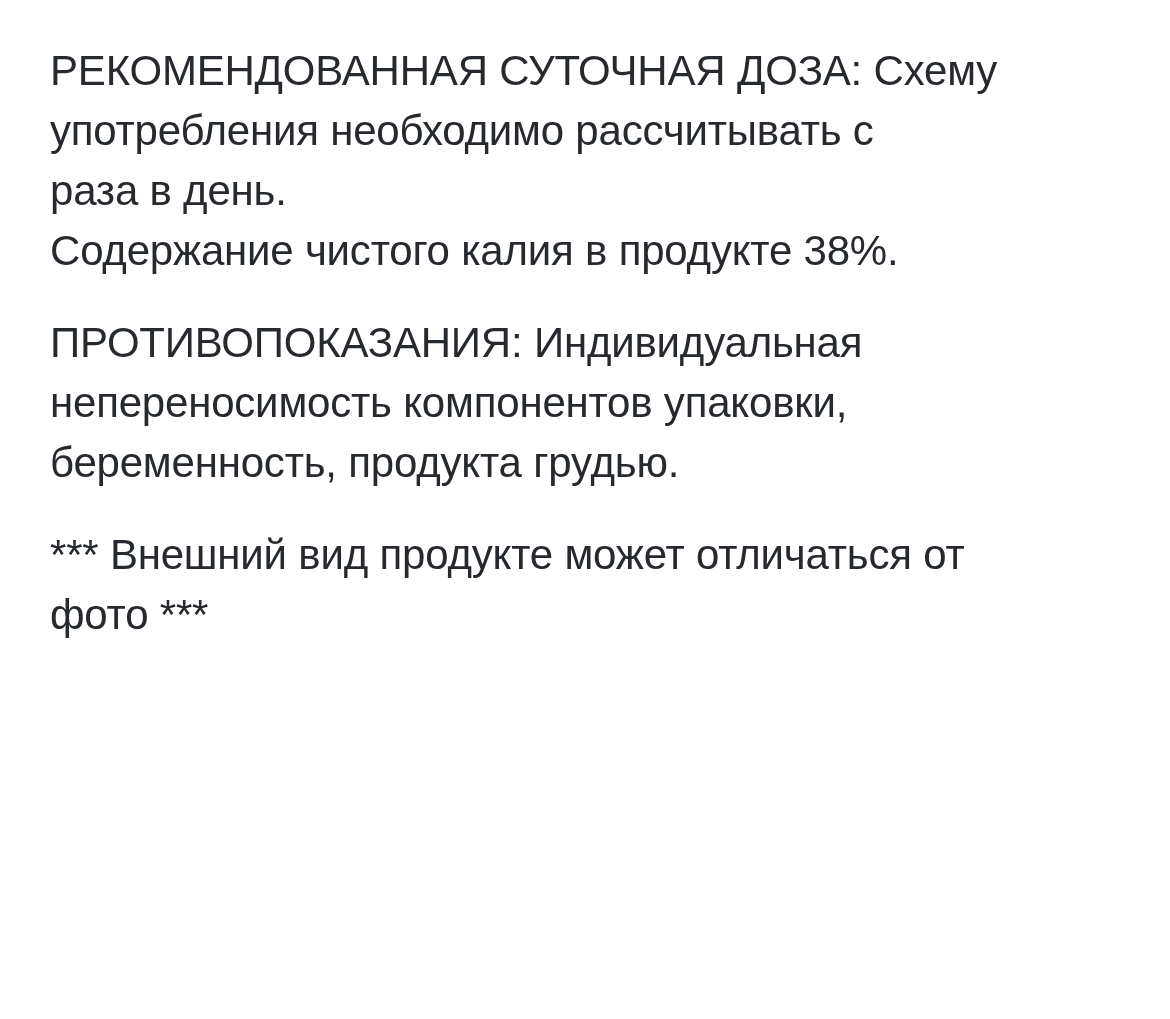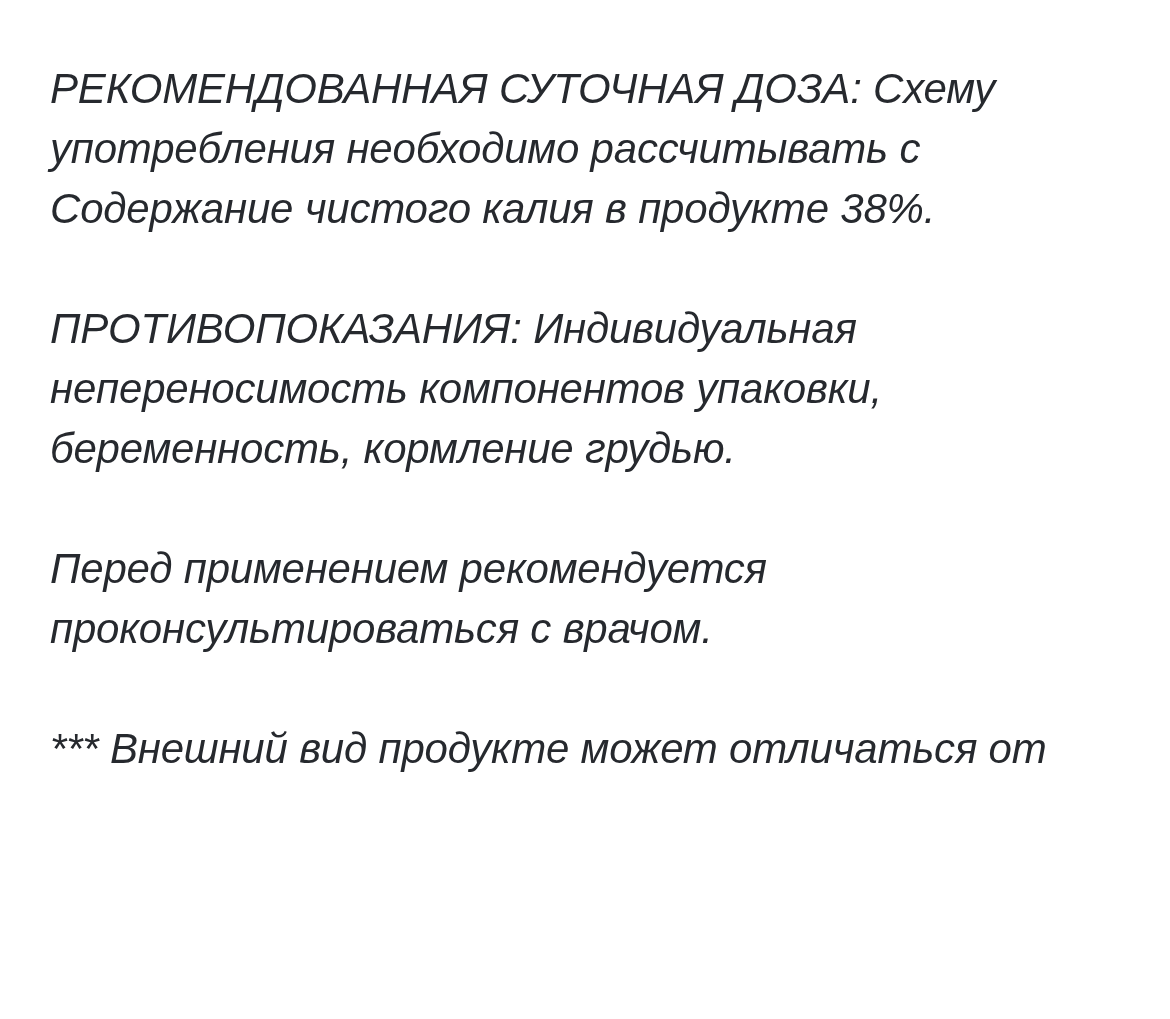--- a/index.html
+++ b/index.html
@@ -15,55 +15,52 @@
     width:1170px;
     height:1019px;
     overflow:hidden;
     font-family:"Liberation Sans", sans-serif;
     color:var(--text);
   }
   .doc{
     box-sizing:border-box;
     width:1170px;
     height:982px;
-    padding:59px 40px 0 50px;
-    font-style:italic;
+    padding:41px 40px 0 50px;
   }
   .para{
     margin:0;
   }
   .para + .para{
-    margin-top:60px; 
+    margin-top:32px; 
   }
   .line{
     font-size:42px;
     line-height:60px;
     letter-spacing:-0.2px;
     white-space:nowrap;
   }
 </style>
 </head>
 <body>
 
 <main class="doc">
 
   <section class="para">
     <div class="line">РЕКОМЕНДОВАННАЯ СУТОЧНАЯ ДОЗА: Схему</div>
     <div class="line">употребления необходимо рассчитывать с</div>
+    <div class="line">раза в день.</div>
     <div class="line">Содержание чистого калия в продукте 38%.</div>
   </section>
 
   <section class="para">
     <div class="line">ПРОТИВОПОКАЗАНИЯ: Индивидуальная</div>
     <div class="line">непереносимость компонентов упаковки,</div>
-    <div class="line">беременность, кормление грудью.</div>
+    <div class="line">беременность, продукта грудью.</div>
   </section>
 
-  <section class="para">
-    <div class="line">Перед применением рекомендуется</div>
-    <div class="line">проконсультироваться с врачом.</div>
-  </section>
 
   <section class="para">
     <div class="line">*** Внешний вид продукте может отличаться от</div>
+    <div class="line">фото ***</div>
   </section>
 
 </main>
 
 </body></html>

